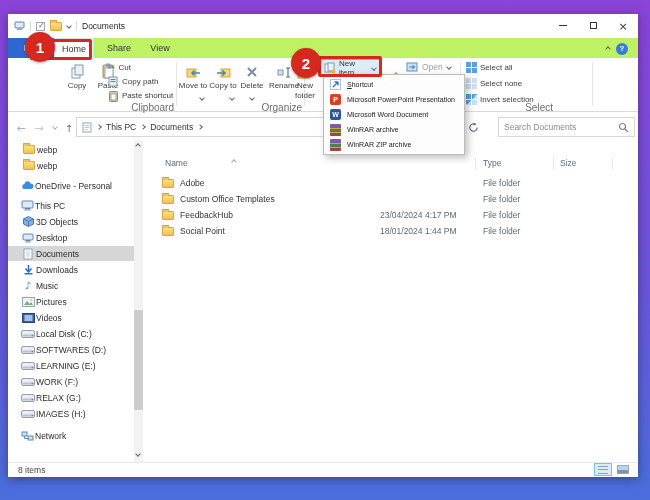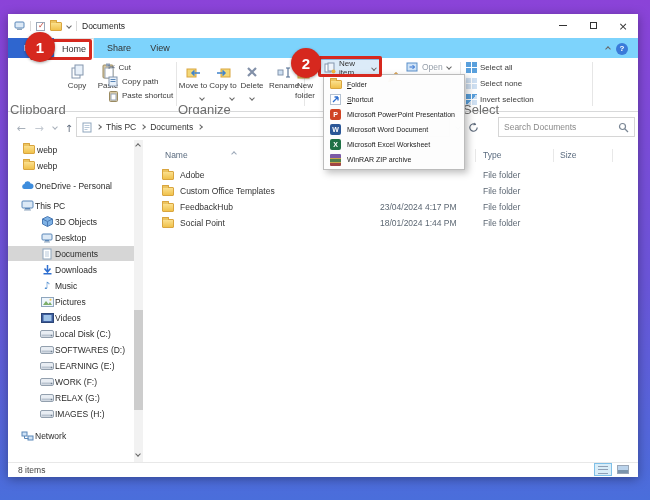--- a/index.html
+++ b/index.html
@@ -10,37 +10,37 @@
 .titlebar{position:absolute;top:0;left:0;right:0;height:24px;background:#fff}
 .qat{position:absolute;left:6px;top:4px;display:flex;align-items:center;gap:5px;height:16px}
 .vsep{width:1px;height:10px;background:#d9d9d9}
 .title{font-size:8.5px;color:#1f1f1f}
 .wc{position:absolute;top:0;right:0;display:flex;height:22px}
 .wcb{width:30px;display:flex;align-items:center;justify-content:center}
 .minus{width:8px;height:1px;background:#333}
 .sq{width:7px;height:7px;border:1px solid #333}
 .xg::after{content:"\00D7";font-size:11px;color:#333;font-family:"DejaVu Sans",sans-serif}
 
-.tabrow{position:absolute;top:24px;left:0;right:0;height:20px;background:#7dd3fc}
+.tabrow{position:absolute;top:24px;left:0;right:0;height:20px;background:#bef264}
 .tab{position:absolute;top:0;height:20px;display:flex;align-items:center;justify-content:center;font-size:9px;color:#333}
 .filetab{left:0;width:46px;background:#2f66cf;color:#fff}
 .hometab{left:46px;width:40px;background:#fff;border:1px solid #e0e0e0;border-bottom:none}
 .sharetab{left:90px;width:42px}
 .viewtab{left:134px;width:36px}
 .collapse{position:absolute;right:28px;top:9px}
 .help{position:absolute;right:10px;top:5px;width:12px;height:12px;border-radius:50%;background:#3a7ad9}
 .help::after{content:"?";color:#fff;font-size:8px;font-weight:bold;display:block;text-align:center;line-height:12px}
 
 .ribbon{position:absolute;top:44px;left:0;right:0;height:54px;background:#fff;border-bottom:1px solid #d8d9da}
 .rdiv{position:absolute;top:4px;height:44px;width:1px;background:#e6e6e6}
 .bigbtn{position:absolute;top:2px;text-align:center;font-size:8px;color:#3c3c3c;line-height:1.25}
 .bigbtn .bi{height:19px;display:flex;align-items:flex-end;justify-content:center}
 .bigbtn .bl{margin-top:2px}
 .smallrow{position:absolute;display:flex;align-items:center;gap:3px;font-size:8px;color:#3c3c3c;height:13px}
-.glabel{position:absolute;top:44px;font-size:13px;color:#6d6d6d;text-align:left}
+.glabel{position:absolute;top:44px;font-size:10px;color:#6d6d6d;text-align:right}
 .newitem{position:absolute;left:312px;top:1px;width:60px;height:17px;background:#dcebf8;border:1px solid #86b6e2;display:flex;align-items:center;gap:3px;padding:0 3px;font-size:8px;color:#333}
 .openrow{position:absolute;left:398px;top:3px;display:flex;align-items:center;gap:4px;font-size:8.5px;color:#97a0ab}
 
 .ch{display:inline-block;width:4px;height:4px;border-right:1px solid #666;border-bottom:1px solid #666}
 .chd{transform:rotate(45deg)}
 .chu{transform:rotate(-135deg)}
 .chr{transform:rotate(-45deg)}
 .chl{border-color:#a8b0ba}
 
 .g{display:inline-block;line-height:1}
@@ -67,28 +67,28 @@
 .addrrow{position:absolute;top:100px;left:0;right:0;height:26px;background:#fff}
 .navb{position:absolute;top:6px;display:flex;align-items:center;justify-content:center;width:14px;height:14px}
 .addr{position:absolute;left:68px;top:3px;width:374px;height:20px;border:1px solid #d6d6d6;display:flex;align-items:center;gap:5px;padding:0 5px;font-size:8.5px;color:#333}
 .search{position:absolute;left:490px;top:3px;width:137px;height:20px;border:1px solid #d6d6d6;display:flex;align-items:center;padding:0 5px}
 .search input{flex:1;border:none;outline:none;font-size:8.5px;color:#555;font-family:"Liberation Sans",sans-serif;min-width:0}
 .search input::placeholder{color:#8a8a8a}
 
 .main{position:absolute;top:126px;left:0;right:0;bottom:15px;background:#fff}
 .si{position:absolute;left:0;width:126px;height:15px;display:flex;align-items:center;gap:1px;font-size:8.5px;color:#2b2b2b;padding-left:12px}
 .si.qa{padding-left:14px}
-.si.d1{padding-left:32px}
+.si.d1{padding-left:13px}
 .si.sel{background:#d6d6d6}
 .si .icw{width:14px;display:flex;justify-content:center;flex:none}
 .sbar{position:absolute;left:126px;top:0;width:9px;height:100%;background:#f2f2f2}
 .sth{position:absolute;left:0;top:170px;width:9px;height:100px;background:#cdcdcd}
 .sarr{position:absolute;left:2px}
 
-.fa{position:absolute;left:140px;top:8px;right:0;height:100%}
+.fa{position:absolute;left:140px;top:16px;right:0;height:100%}
 .hcell{position:absolute;top:2px;font-size:8.5px;color:#5a6b7f}
 .hsep{position:absolute;top:1px;height:13px;width:1px;background:#e8e8e8}
 .frow{position:absolute;left:0;right:0;height:16px;font-size:8.5px}
 .fc{position:absolute;top:2px;color:#333}
 .fdim{color:#5c6773}
 
 .status{position:absolute;left:0;right:0;bottom:0;height:15px;border-top:1px solid #e8e8e8;display:flex;align-items:center;padding-left:10px;font-size:8.5px;color:#444;background:#fff}
 .viewtg{position:absolute;bottom:1px;display:flex;align-items:center;justify-content:center;width:18px;height:13px}
 .vt-on{background:#d9edf8;border:1px solid #7fc0e8}
 .vdetail{width:10px;height:8px;background:repeating-linear-gradient(#8fa0b5 0 1px,transparent 1px 3.5px)}
@@ -604,26 +604,20 @@
       </span>
     <span class="viewtg" style="right:6px">
         <span class="vthumb"></span>
       </span>
   </div>
 </div>
 
 <div class="menu">
   <div class="mi">
     <span class="icw">
-        <span class="fold"></span>
-      </span>
-    <span class="ml u">Folder</span>
-  </div>
-  <div class="mi">
-    <span class="icw">
         <span>
           <svg width="11" height="11">
             <rect x="0.5" y="0.5" width="10" height="10" fill="#fff" stroke="#b5c2d2"></rect>
             <path d="M3 8L8 3M8 3H4.5M8 3v3.5" stroke="#2f6fd0" stroke-width="1.3" fill="none"></path>
           </svg>
         </span>
       </span>
     <span class="ml u">Shortcut</span>
   </div>
   <div class="mi">
@@ -633,23 +627,23 @@
     <span class="ml">Microsoft PowerPoint Presentation</span>
   </div>
   <div class="mi">
     <span class="icw">
         <span class="li word"></span>
       </span>
     <span class="ml">Microsoft Word Document</span>
   </div>
   <div class="mi">
     <span class="icw">
-        <span class="li excel"></span>
-      </span>
-    <span class="ml">Microsoft Excel Worksheet</span>
+        <span class="rar"></span>
+      </span>
+    <span class="ml">WinRAR archive</span>
   </div>
   <div class="mi">
     <span class="icw">
         <span class="rar"></span>
       </span>
     <span class="ml">WinRAR ZIP archive</span>
   </div>
 </div>
 
 <div class="abox" style="left:30px;top:39px;width:62px;height:21px"></div>

